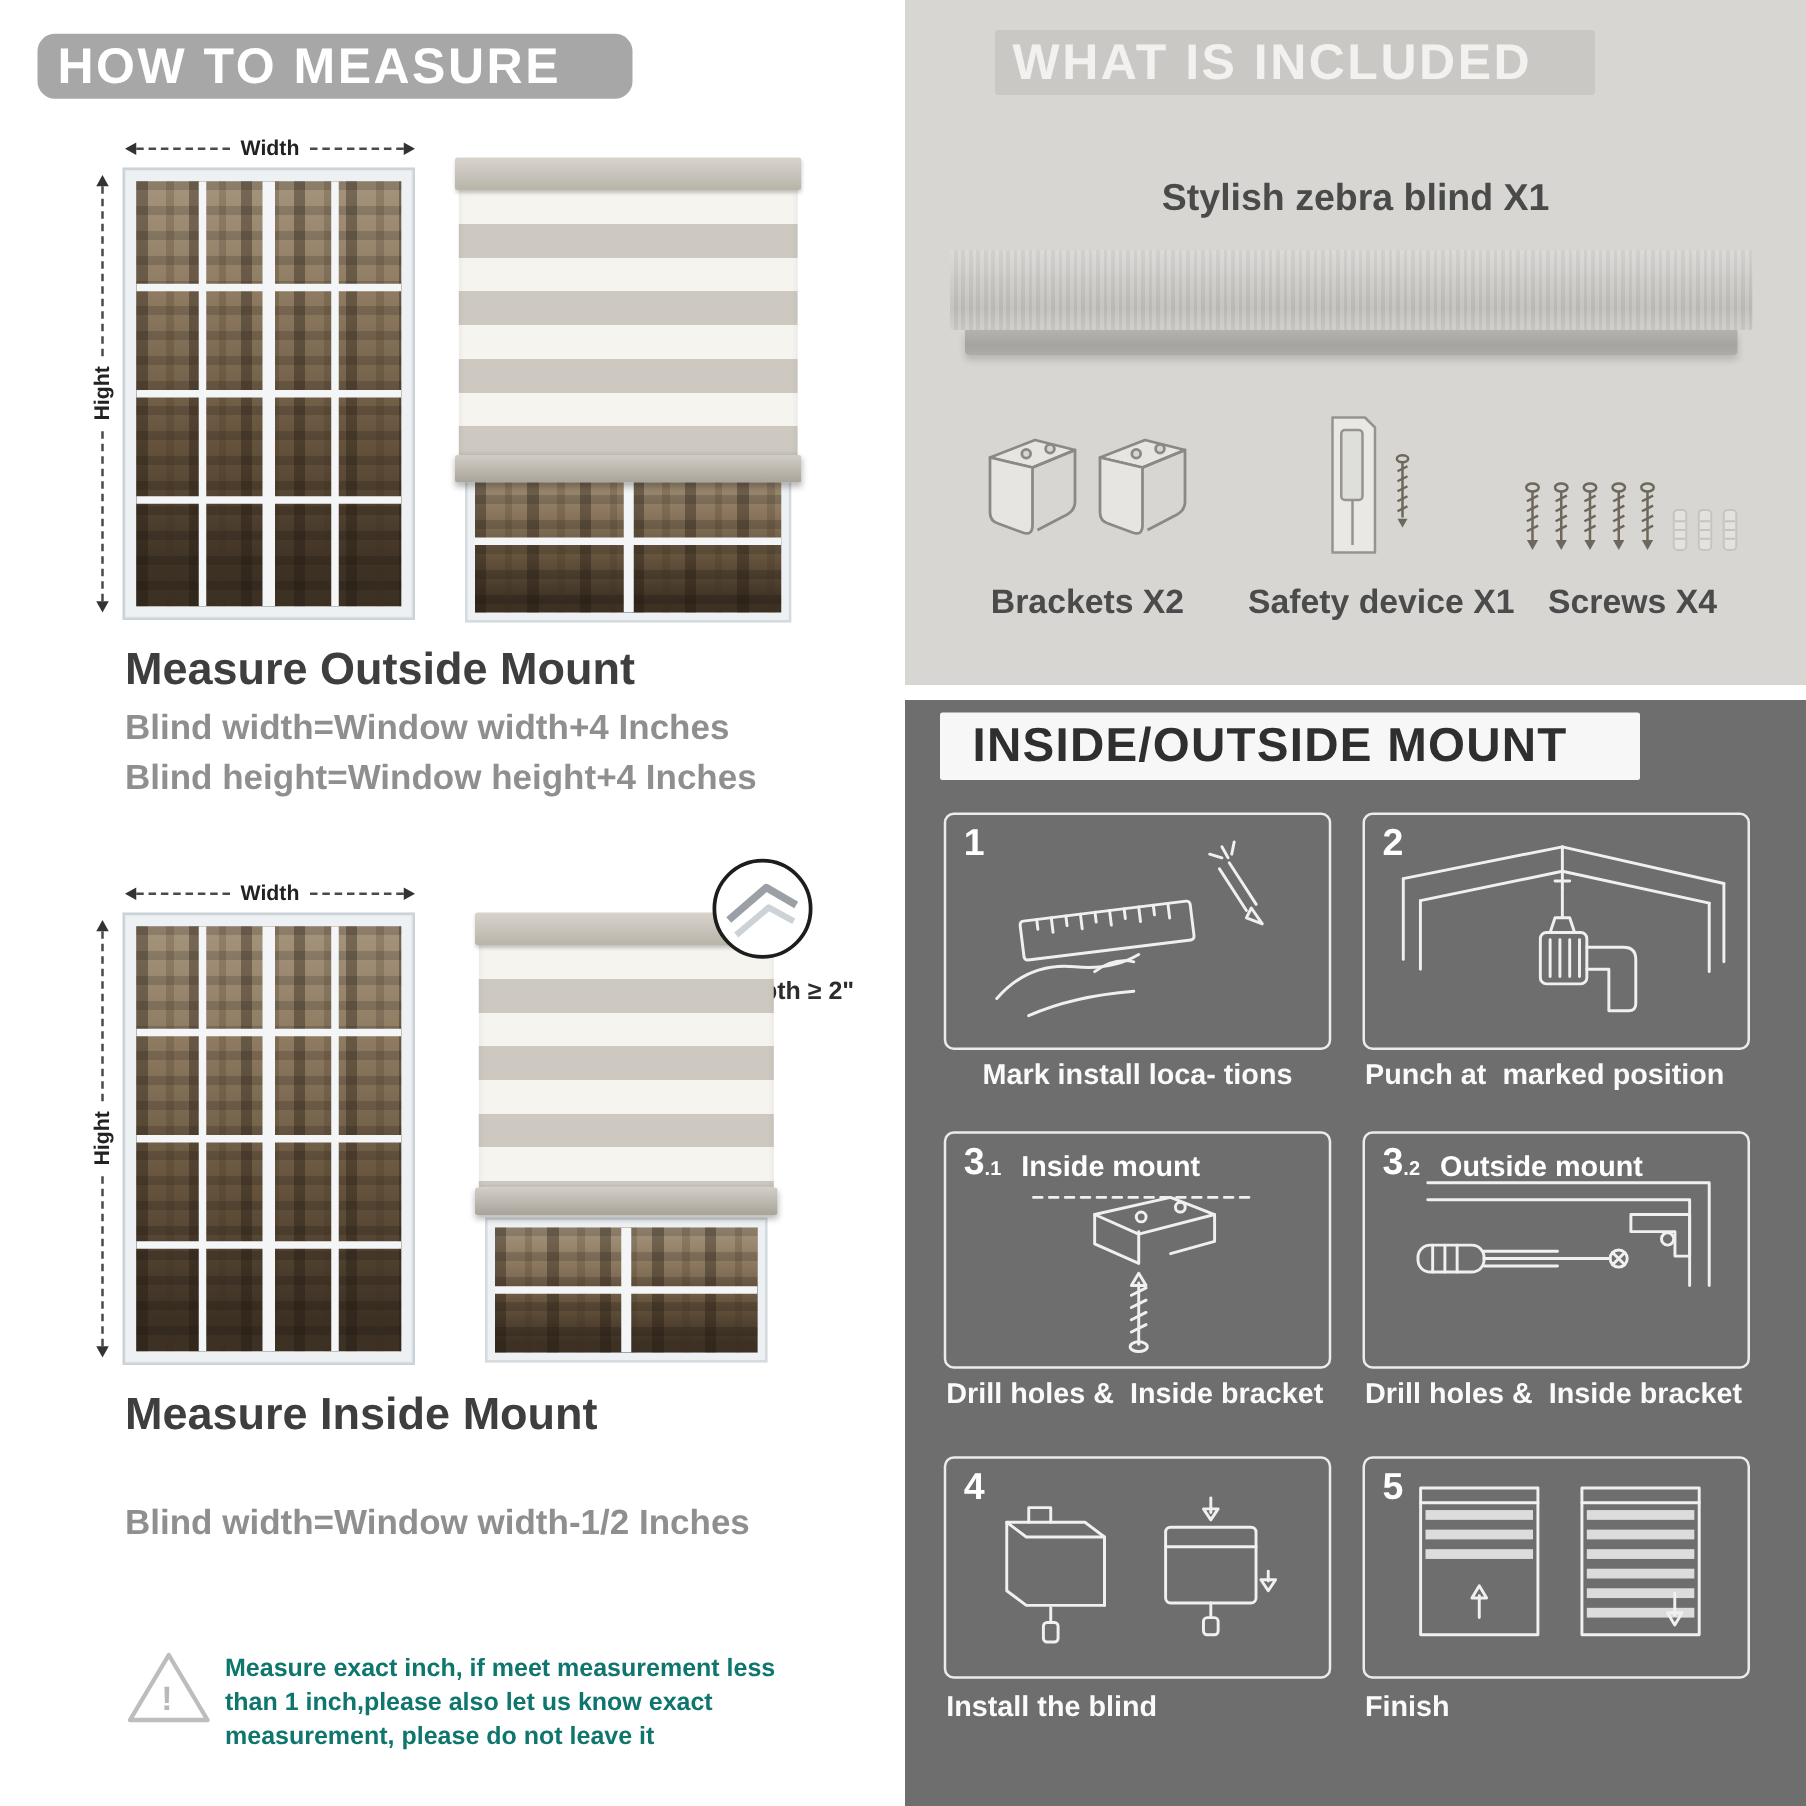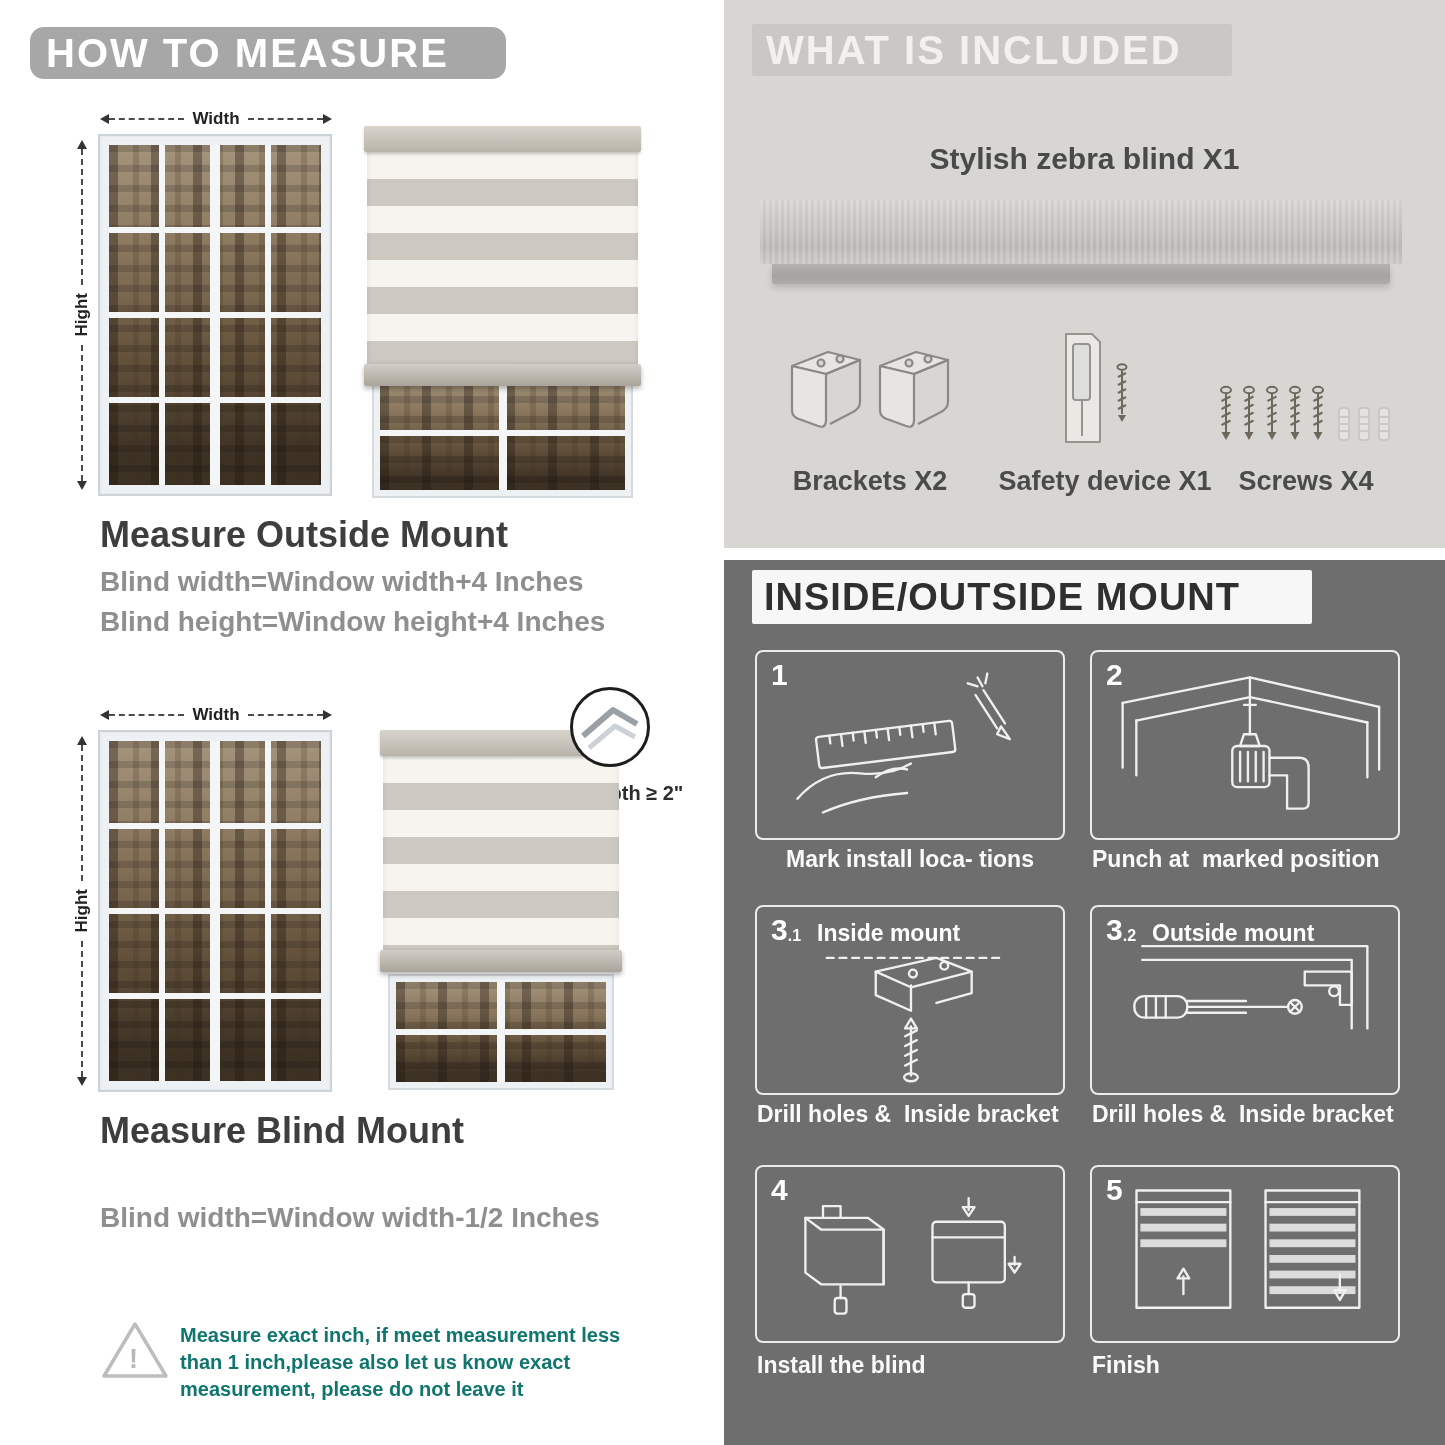--- a/index.html
+++ b/index.html
@@ -53,32 +53,32 @@
   .mini-glass { position:relative; width:100%; height:100%; overflow:hidden; }
 
   .callout { width:80px; height:80px; border-radius:50%; border:3px solid #1d1d1d; background:#fff; overflow:hidden; z-index:6; }
   .depth-label { font-size:20px; font-weight:bold; color:#2c2c2c; }
 
   .warning-text { font-size:20px; font-weight:bold; color:#0f766e; line-height:27px; }
   .warning-bang { font-size:27px; font-weight:bold; color:#b8b8b8; }
 
   
   .right-top { left:724px; top:0; width:721px; height:548px; background:#d7d6d3; }
-  .included-banner { left:752px; top:24px; width:480px; height:52px; background:#c9c8c5; color:#f2f1ef;
+  .included-banner { left:796px; top:24px; width:480px; height:52px; background:#c9c8c5; color:#f2f1ef;
     font-size:40px; font-weight:bold; letter-spacing:2px; display:flex; align-items:center; padding-left:14px; border-radius:3px; }
   .blind-title { font-size:30px; font-weight:bold; color:#4a4a4a; text-align:center; }
   .headrail { background:linear-gradient(180deg,#d9d8d5 0%, #c8c7c4 45%, #bfbebb 72%, #cccbc8 100%); border-radius:2px; position:relative; }
   .headrail::after { content:""; position:absolute; inset:0;
     background:repeating-linear-gradient(90deg, rgba(255,255,255,0.10) 0 3px, rgba(0,0,0,0.03) 3px 6px); }
   .headrail-bottom { background:linear-gradient(180deg,#b4b2ae,#a6a4a0 60%,#aeaca8); border-radius:0 0 3px 3px; box-shadow:0 4px 6px rgba(0,0,0,0.15); }
   .item-label { font-size:27px; font-weight:bold; color:#4b4b4b; text-align:center; }
 
   .right-dark { left:724px; top:560px; width:721px; height:885px; background:#6e6e6e; }
   .mount-banner { left:752px; top:570px; width:560px; height:54px; background:#f7f7f7; color:#2f2f2f;
-    font-size:38px; font-weight:bold; letter-spacing:1px; display:flex; align-items:center; padding-left:12px; border-radius:2px; }
+    font-size:38px; font-weight:bold; letter-spacing:1px; display:flex; align-items:center; padding-left:26px; border-radius:2px; }
 
   .step-panel { width:310px; height:190px; border:2.5px solid #ececec; border-radius:8px; }
   .step-panel.short { height:178px; }
   .step-head { position:absolute; top:8px; left:14px; display:flex; align-items:flex-start; z-index:2; }
   .step-num { font-size:30px; font-weight:bold; color:#fff; line-height:1; }
   .step-sub { font-size:16px; font-weight:bold; color:#fff; margin-top:12px; }
   .step-label { font-size:23px; font-weight:bold; color:#fff; margin-left:16px; margin-top:5px; }
   .step-svg { position:absolute; inset:0; width:100%; height:100%; }
   .step-caption { font-size:23px; font-weight:bold; color:#fafafa; white-space:pre-wrap; }
 
@@ -174,21 +174,21 @@
   </div>
 
   <div class="abs callout" style="left:570px; top:687px;">
     <svg viewBox="0 0 74 74" width="74" height="74">
       <path d="M10 46 L40 20 L64 34" fill="none" stroke="#9aa0a5" stroke-width="6" stroke-linejoin="round"></path>
       <path d="M16 58 L42 36 L62 47" fill="none" stroke="#cdd2d6" stroke-width="5" stroke-linejoin="round"></path>
     </svg>
   </div>
   <div class="abs depth-label" style="left:584px; top:782px;">Depth ≥ 2"</div>
 
-  <div class="abs h-title" style="left:100px; top:1110px;">Measure Blind Mount</div>
+  <div class="abs h-title" style="left:100px; top:1110px;">Measure Inside Mount</div>
   <div class="abs h-line" style="left:100px; top:1202px;">Blind width=Window width-1/2 Inches</div>
 
   <svg class="abs" style="left:100px; top:1318px;" width="70" height="64" viewBox="0 0 70 64">
     <path d="M35 6 L66 58 H4 Z" fill="none" stroke="#bdbdbd" stroke-width="3.5" stroke-linejoin="round"></path>
   </svg>
   <div class="abs warning-bang" style="left:129px; top:1344px;">!</div>
   <div class="abs warning-text" style="left:180px; top:1322px; width:445px;">Measure exact inch, if meet measurement less than 1 inch,please also let us know exact measurement, please do not leave it</div>
 
   <div class="abs right-top"></div>
   <div class="abs included-banner">WHAT IS INCLUDED</div>

